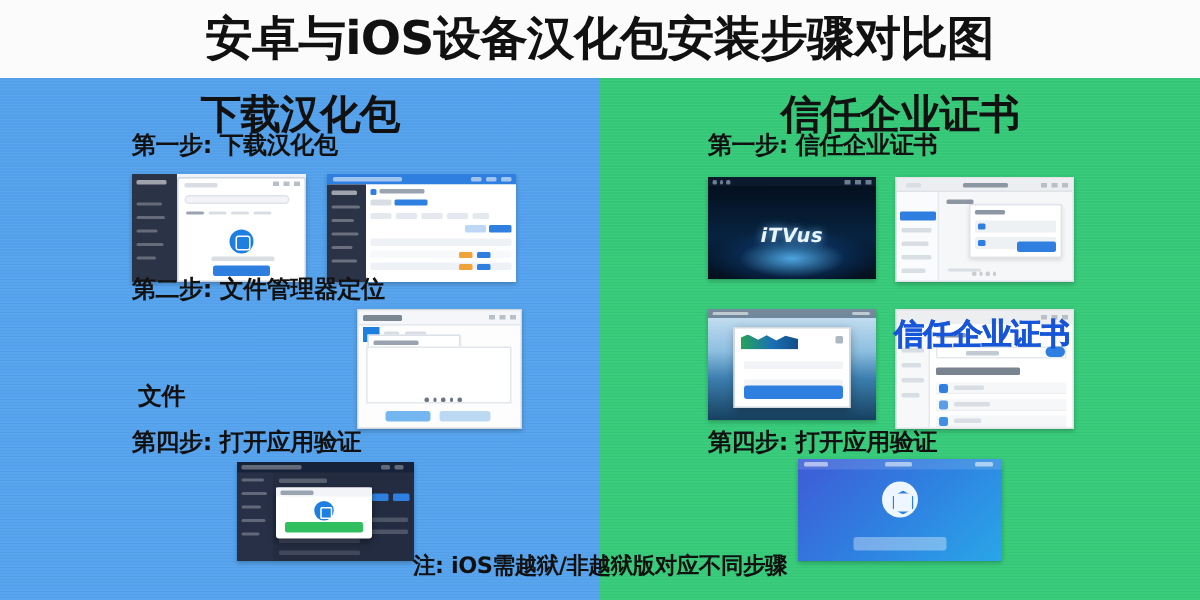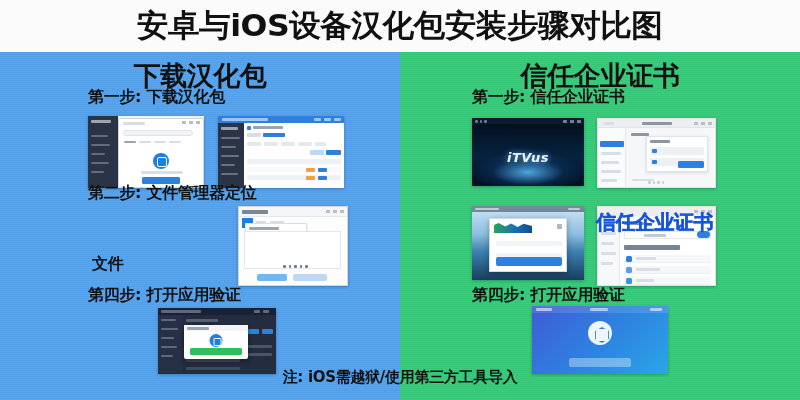--- a/index.html
+++ b/index.html
@@ -437,15 +437,15 @@
       <div class="lnw" style="left:4px;top:2px;width:16px;height:3px;"></div>
       <div class="lnw" style="left:58px;top:2px;width:18px;height:3px;"></div>
       <div class="lnw" style="left:118px;top:2px;width:12px;height:3px;"></div>
     </div>
     <div class="hex"></div>
     <div class="abtn"></div>
   </div>
 
   <div class="overlay-blue" style="left:596px;top:209px;">信任企业证书</div>
 
-  <div class="note">注: iOS需越狱/使用第三方工具导入</div>
+  <div class="note">注: iOS需越狱/非越狱版对应不同步骤</div>
 
 </div>
 
 </body></html>

